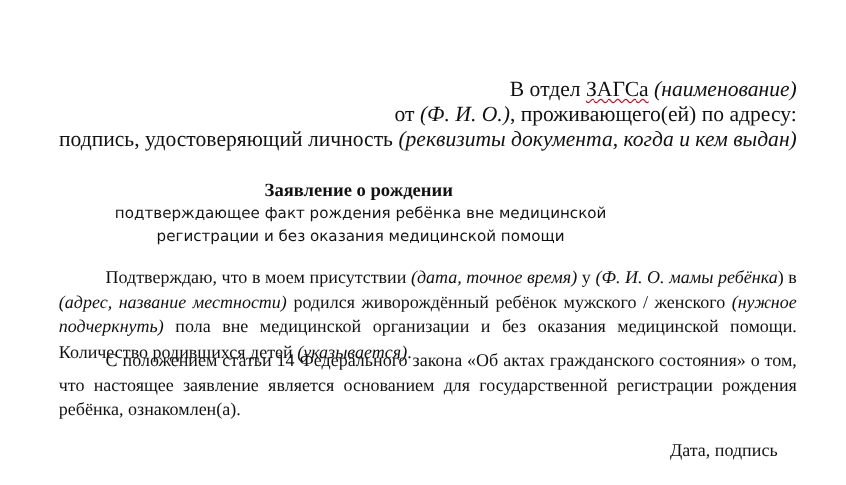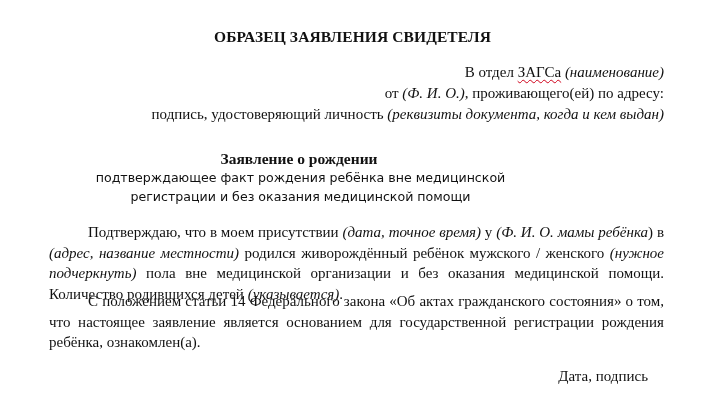--- a/index.html
+++ b/index.html
@@ -1,21 +1,21 @@
 <!DOCTYPE html>
 <html><head>
 <meta charset="utf-8">
 <style>
   html, body { margin: 0; padding: 0; background: #ffffff; }
   body { width: 705px; height: 404px; overflow: hidden; position: relative;
          font-family: "Liberation Serif", "DejaVu Serif", serif; color: #111; }
   .page { position: absolute; left: 0; top: 0; width: 705px; height: 404px; }
   .title { position: absolute; top: 28px; left: 0; width: 705px; text-align: center;
            font-weight: bold; font-size: 15.5px; letter-spacing: 0.1px; }
-  .addr { position: absolute; right: 41px; text-align: right; font-size: 15px; white-space: nowrap; }
+  .addr { position: absolute; right: 41px; text-align: right; font-size: 18px; white-space: nowrap; }
   .addr1 { top: 64px; }
   .addr2 { top: 85px; }
   .addr3 { top: 106px; }
   .spell { text-decoration: underline wavy #d0021b; text-decoration-thickness: 1px; text-underline-offset: 2px; }
   i, .it { font-style: italic; }
   .subhead { position: absolute; top: 150px; left: 0; width: 598px; text-align: center;
              font-weight: bold; font-size: 15.5px; }
   .subline { position: absolute; left: 0; width: 601px; text-align: center;
              font-family: "DejaVu Sans", "Liberation Sans", sans-serif; font-size: 12.6px; }
   .sub1 { top: 170px; }
@@ -25,21 +25,20 @@
   .p1 { top: 222px; }
   .p2 { top: 291px; }
   .indent { display: inline-block; width: 39px; }
   .sign { position: absolute; top: 368px; right: 57px; font-size: 15px; }
 </style>
 </head>
 <body>
 
 <div class="page">
 
-  <div class="title">ОБРАЗЕЦ ЗАЯВЛЕНИЯ СВИДЕТЕЛЯ</div>
 
   <div class="addr addr1"><span>В отдел </span><span class="spell">ЗАГСа</span><i> (наименование)</i></div>
 
   <div class="addr addr2"><span>от </span><i>(Ф. И. О.)</i><span>, проживающего(ей) по адресу:</span></div>
 
   <div class="addr addr3"><span>подпись, удостоверяющий личность </span><i>(реквизиты документа, когда и кем выдан)</i></div>
 
   <div class="subhead">Заявление о рождении</div>
   <div class="subline sub1">подтверждающее факт рождения ребёнка вне медицинской</div>
   <div class="subline sub2">регистрации и без оказания медицинской помощи</div>

